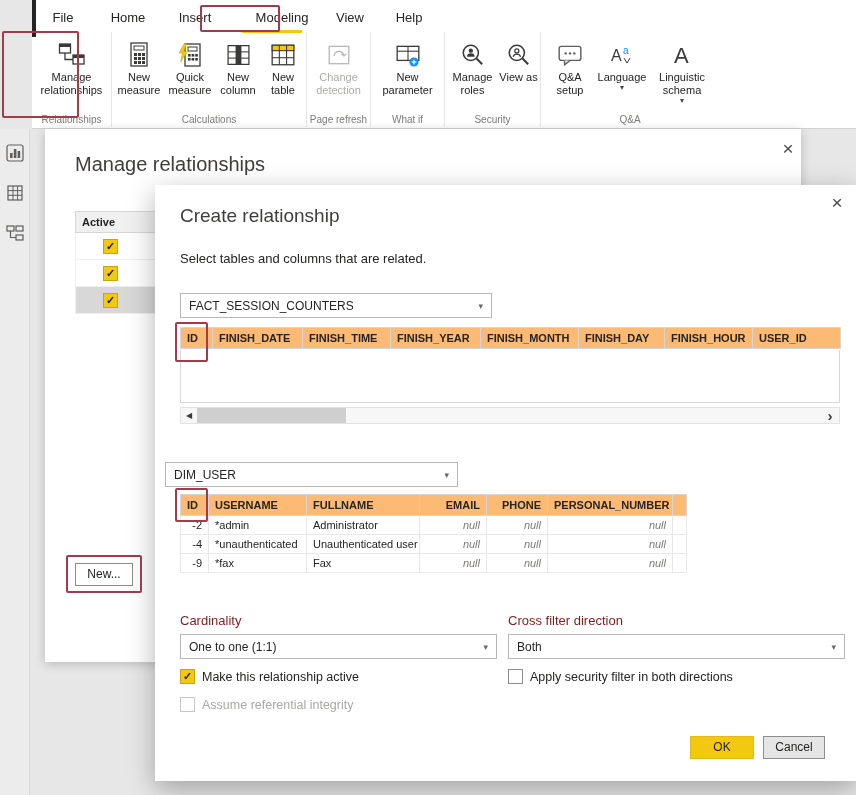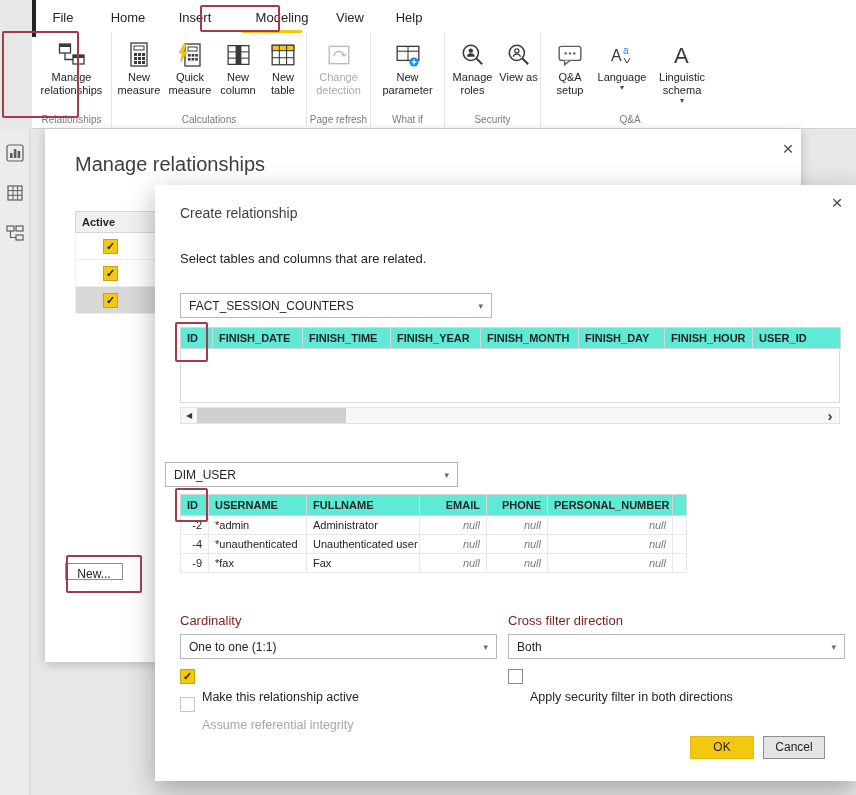--- a/index.html
+++ b/index.html
@@ -21,44 +21,44 @@
   .rb-btn.disabled .rb-label { color:#aeacaa; }
   .rb-grouplabel { font-size:10px; color:#7d7b78; text-align:center; height:16px; line-height:13px; }
 
   
   .sidebar { position:absolute; left:0; top:129px; width:30px; height:666px; background:#ececec; border-right:1px solid #dadada; z-index:0; }
   .side-icon { position:absolute; left:5px; width:20px; height:20px; cursor:pointer; }
 
   
   .manage-dialog { position:absolute; left:45px; top:129px; width:756px; height:533px; background:#fff; box-shadow:0 2px 10px rgba(0,0,0,0.2); z-index:1; }
   .create-dialog { position:absolute; left:155px; top:185px; width:701px; height:596px; background:#fff; box-shadow:0 8px 26px rgba(0,0,0,0.3); z-index:2; }
-  .dlg-title { position:absolute; font-size:14px; font-weight:400; color:#3f3e3c; white-space:nowrap; }
+  .dlg-title { position:absolute; font-size:19px; font-weight:400; color:#3f3e3c; white-space:nowrap; }
   .close-x { position:absolute; width:20px; height:20px; line-height:20px; text-align:center; font-size:19px; color:#4a4a4a; cursor:pointer; }
   .subtitle { position:absolute; font-size:13px; color:#252423; }
   .field-label { position:absolute; font-size:13px; color:#7f1d1d; }
 
   .dropdown { position:absolute; height:25px; border:1px solid #b8b6b4; background:#fff; display:flex; align-items:center; justify-content:space-between; padding:0 8px; font-size:12px; color:#252423; cursor:pointer; }
   .dd-chevron { color:#6b6966; font-size:9px; }
 
   table.grid { position:absolute; border-collapse:collapse; table-layout:fixed; font-size:11px; background:#fff; }
-  .grid th { background:#5eead4; border:1px solid #d6d6d6; font-weight:bold; text-align:left; padding:4px 6px; white-space:nowrap; overflow:hidden; color:#252423; }
+  .grid th { background:#fdba74; border:1px solid #d6d6d6; font-weight:bold; text-align:left; padding:4px 6px; white-space:nowrap; overflow:hidden; color:#252423; }
   .grid td { border:1px solid #e8e8e8; background:#fff; padding:3px 6px; white-space:nowrap; overflow:hidden; color:#252423; }
   .grid th.r, .grid td.r { text-align:right; }
   .grid td.null { color:#7e7c7a; font-style:italic; text-align:right; }
   .t1-body { position:absolute; background:#fff; border:1px solid #d6d6d6; border-top:none; }
 
   .scrollbar { position:absolute; height:17px; background:#f7f7f7; border:1px solid #e2e2e2; display:flex; align-items:center; }
   .sb-left { width:16px; text-align:center; font-size:8px; color:#3b3a39; cursor:pointer; }
   .sb-thumb { width:149px; height:15px; background:#cfcfcf; cursor:pointer; }
   .sb-right { margin-left:auto; width:18px; text-align:center; font-size:15px; font-weight:bold; color:#3b3a39; line-height:15px; cursor:pointer; }
 
   .checkbox { width:15px; height:15px; border:1px solid #8f8d8b; background:#fff; display:inline-flex; align-items:center; justify-content:center; font-size:11px; font-weight:bold; color:#252423; cursor:pointer; flex:none; }
   .checkbox.checked { background:#F2C811; border-color:#c9a50c; }
   .checkbox.disabled { border-color:#c9c7c5; cursor:default; }
-  .cb-label { position:absolute; font-size:12.5px; color:#252423; white-space:nowrap;margin-top:20px; }
+  .cb-label { position:absolute; font-size:12.5px; color:#252423; white-space:nowrap; }
   .cb-label.disabled { color:#a9a7a5; }
   .cb-abs { position:absolute; }
 
   .btn { position:absolute; font-size:12px; text-align:center; cursor:pointer; }
   .btn-ok { background:#F2C811; border:1px solid #e3ba0e; line-height:21px; color:#252423; }
   .btn-cancel { background:#e5e5e5; border:1px solid #8f8d8b; line-height:21px; color:#252423; }
   .md-new { position:absolute; background:#fff; border:1px solid #8f8d8b; font-size:12px; text-align:center; line-height:21px; color:#252423; cursor:pointer; }
 
   .md-active-header { position:absolute; left:30px; top:82px; width:120px; height:22px; background:#f0f0f0; border:1px solid #d6d6d6; font-size:11px; font-weight:bold; line-height:20px; padding-left:6px; }
   .md-row { position:absolute; left:30px; width:120px; height:27px; border-bottom:1px solid #eeeeee; border-left:1px solid #f0f0f0; display:flex; align-items:center; padding-left:27px; background:#fff; cursor:pointer; }
@@ -307,21 +307,21 @@
     <div class="md-row" style="top:104px">
       <span class="checkbox checked">✓</span>
     </div>
     <div class="md-row" style="top:131px">
       <span class="checkbox checked">✓</span>
     </div>
     <div class="md-row selected" style="top:158px">
       <span class="checkbox checked">✓</span>
     </div>
 
-    <button class="md-new" style="left:20px;top:434px;width:58px;height:17px">New...</button>
+    <button class="md-new" style="left:30px;top:434px;width:58px;height:23px">New...</button>
   </div>
 
   <div class="create-dialog">
     <div class="dlg-title" style="left:25px;top:20px">Create relationship</div>
     <div class="close-x" style="left:672px;top:8px">×</div>
     <div class="subtitle" style="left:25px;top:66px">Select tables and columns that are related.</div>
 
     <div class="dropdown" style="left:25px;top:108px;width:312px">
       <span>FACT_SESSION_COUNTERS</span>
       <span class="dd-chevron">▾</span>

